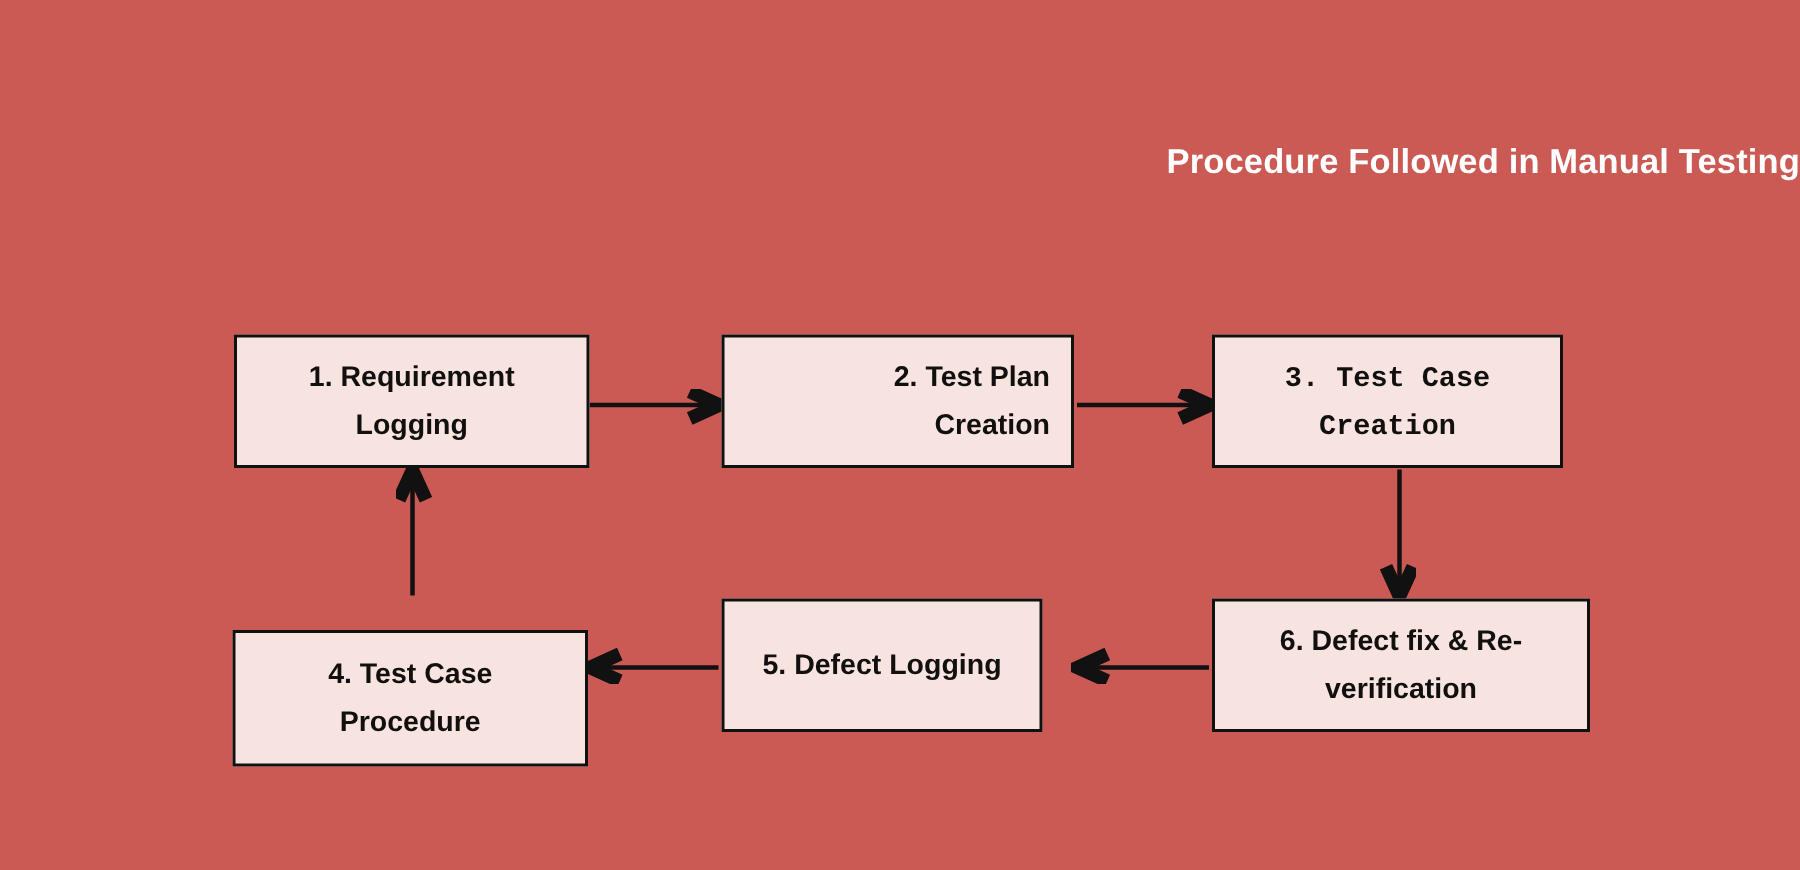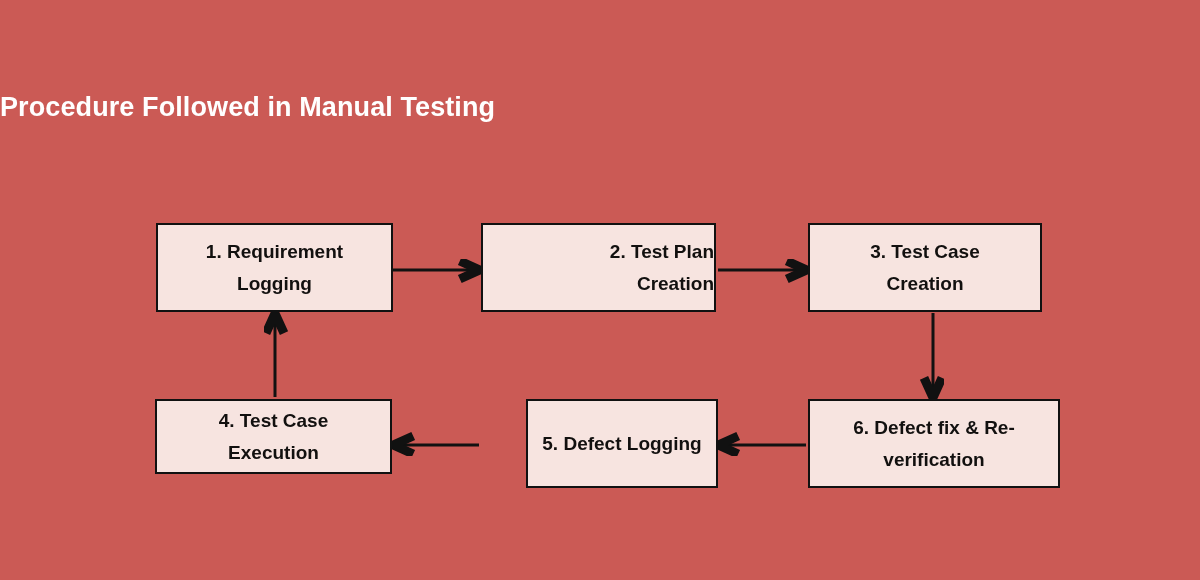--- a/index.html
+++ b/index.html
@@ -16,42 +16,42 @@
     position: relative;
     width: 1200px;
     height: 580px;
     background: #cb5a55;
   }
   #title {
     position: absolute;
     left: 0;
     top: 84px;
     width: 1200px;
-    text-align: left;
+    text-align: right;
     color: #ffffff;
-    font-size: 27px;
+    font-size: 23px;
     font-weight: bold;
     letter-spacing: 0.1px;
     line-height: 46px;
     white-space: nowrap;
   }
   .node {
     position: absolute;
     box-sizing: border-box;
     background: #f7e4e0;
     border: 2px solid #111111;
     display: flex;
     align-items: center;
     justify-content: center;
     text-align: center;
     color: #12100f;
     font-size: 19px;
     font-weight: bold;
     line-height: 32px;
-    padding: 0 0;
+    padding: 0 14px;
   }
   .node-text {
     display: block;
     width: 100%;
   }
   svg.links {
     position: absolute;
     left: 0;
     top: 0;
     width: 1200px;
@@ -93,35 +93,35 @@
     </span>
   </div>
 
   <div class="node" style="left:481px; top:223px; width:235px; height:89px;text-align:right;">
     <span class="node-text">
       <span>2. Test Plan</span><br>
       <span>Creation</span>
     </span>
   </div>
 
-  <div class="node" style="left:808px; top:223px; width:234px; height:89px;">
+  <div class="node" style="left:808px; top:223px; width:234px; height:89px;font-family:Liberation Mono, monospace;">
     <span class="node-text">
       <span>3. Test Case</span><br>
       <span>Creation</span>
     </span>
   </div>
 
-  <div class="node" style="left:155px; top:399px; width:237px; height:75px;">
+  <div class="node" style="left:155px; top:420px; width:237px; height:91px;">
     <span class="node-text">
       <span>4. Test Case</span><br>
-      <span>Execution</span>
+      <span>Procedure</span>
     </span>
   </div>
 
-  <div class="node" style="left:481px; top:399px; width:192px; height:89px;margin-left:45px;">
+  <div class="node" style="left:481px; top:399px; width:214px; height:89px;">
     <span class="node-text">
       <span>5. Defect Logging</span>
     </span>
   </div>
 
   <div class="node" style="left:808px; top:399px; width:252px; height:89px;">
     <span class="node-text">
       <span>6. Defect fix &amp; Re-</span><br>
       <span>verification</span>
     </span>

